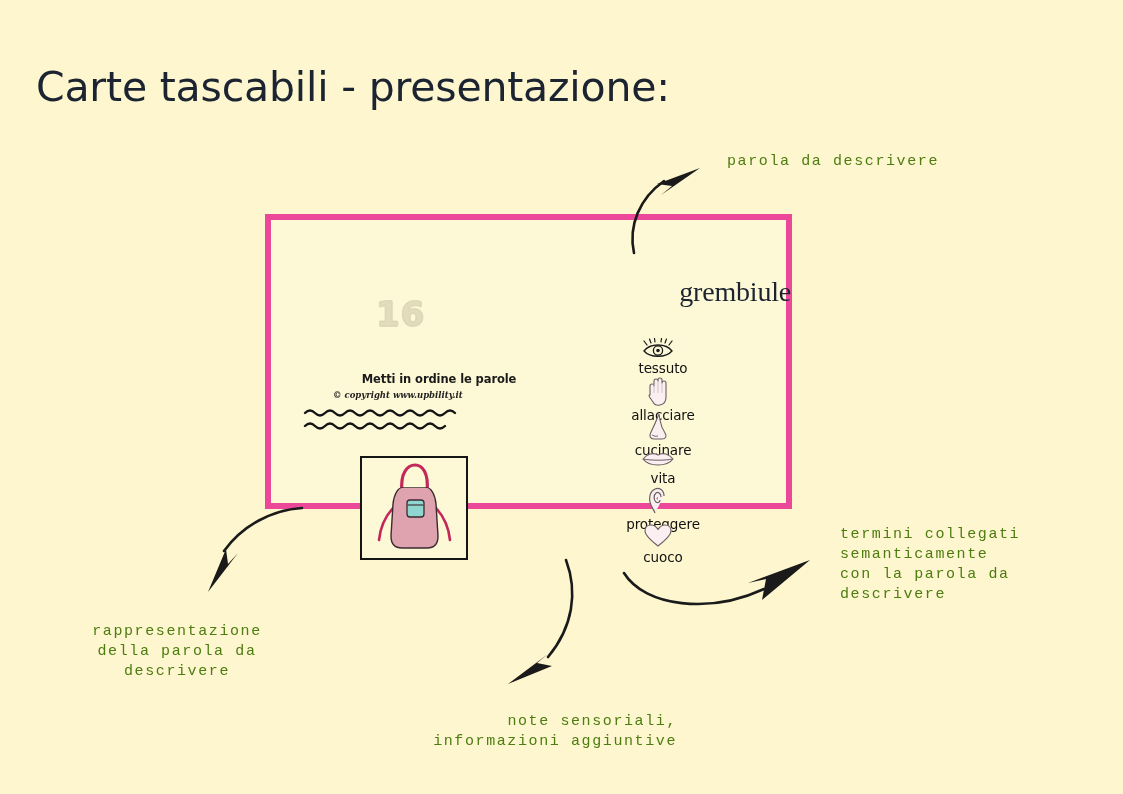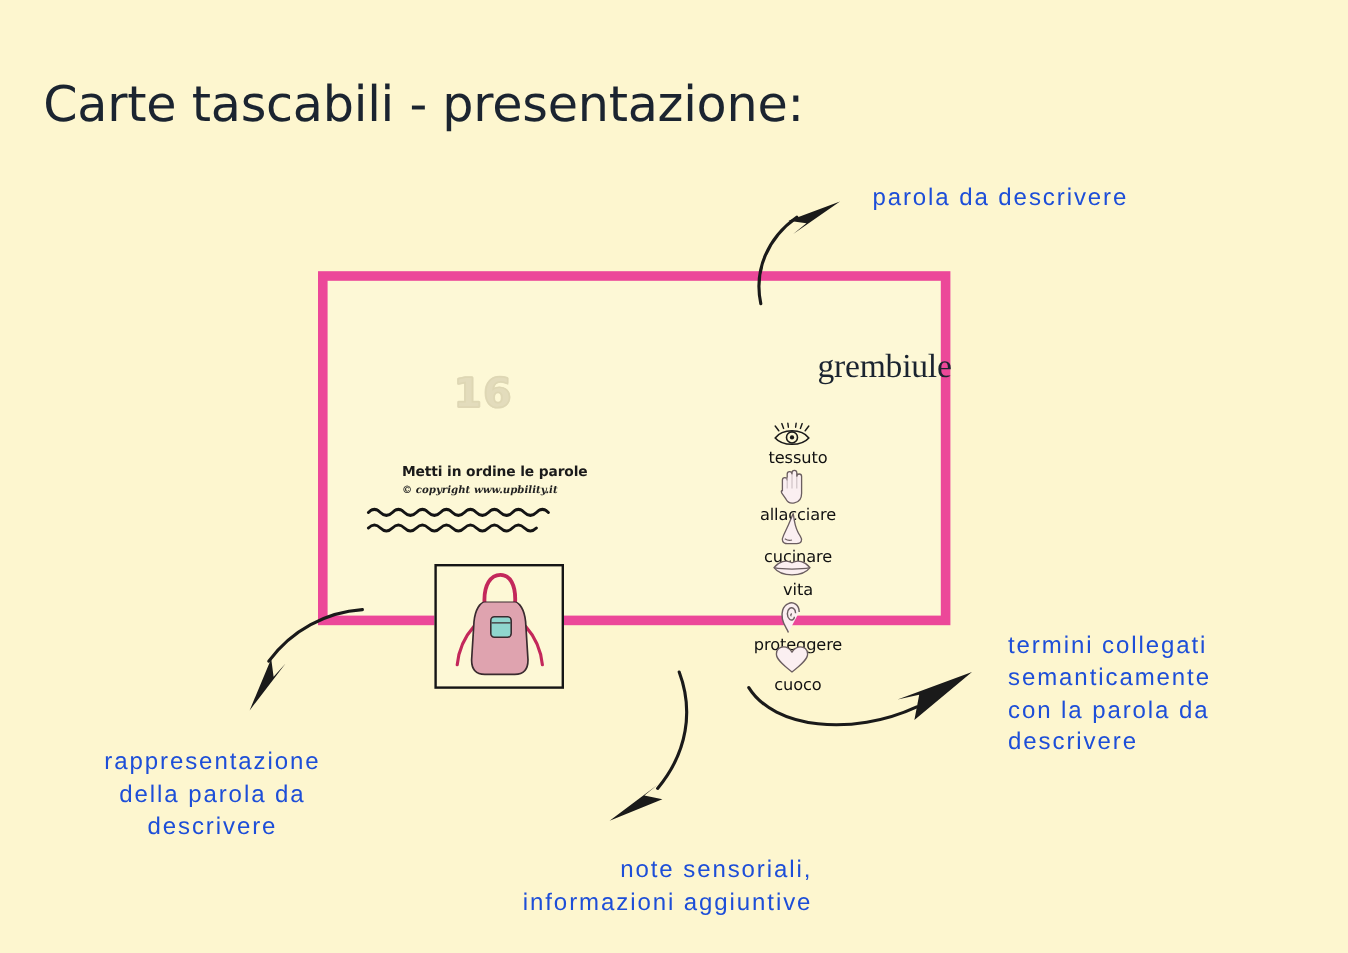--- a/index.html
+++ b/index.html
@@ -37,23 +37,22 @@
   }
 
   
   .card-frame {
     position: absolute;
     left: 265px;
     top: 214px;
     width: 527px;
     height: 295px;
     box-sizing: border-box;
-    border: 8px solid #ec4899;
+    border: 6px solid #ec4899;
     background: #fdf8d6;
-    margin-top: 12px;
   }
   .card-inner {
     position: absolute;
     left: 0; top: 0;
     width: 100%;
     height: 100%;
   }
 
   
   .card-number {
@@ -70,21 +69,21 @@
        0.9px 0 0 #e3dcbc,
       -0.9px 0 0 #e3dcbc,
        0 0.9px 0 #e3dcbc,
        0 -0.9px 0 #e3dcbc;
   }
   .instruction {
     position: absolute;
     left: 62px;
     top: 152px;
     width: 212px;
-    text-align: left;
+    text-align: center;
     font-family: "DejaVu Sans", sans-serif;
     font-size: 11.5px;
     font-weight: bold;
     color: #1a1a1a;
     letter-spacing: -0.1px;
   }
   .copyright {
     position: absolute;
     left: 62px;
     top: 170px;
@@ -150,23 +149,23 @@
     font-family: "DejaVu Sans", sans-serif;
     font-size: 13.5px;
     color: #111;
     margin-left: 10px;
     letter-spacing: -0.1px;
   }
 
   
   .anno {
     position: absolute;
-    font-family: Liberation Sans, sans-serif;
-    font-size: 20px;
-    color: #1d4ed8;
+    font-family: Liberation Mono, monospace;
+    font-size: 15px;
+    color: #4d7c0f;
     letter-spacing: 1.6px;
     line-height: 1.34;
     white-space: pre-line;
   }
   .anno-top      { left: 727px; top: 152px;  text-align: left; }
   .anno-right    { left: 840px; top: 525px;  width: 218px; text-align: left; }
   .anno-bottomleft { left: 48px; top: 622px; width: 258px; text-align: center; }
   .anno-bottom   { left: 355px; top: 712px;  width: 322px; text-align: right; }
 
   

